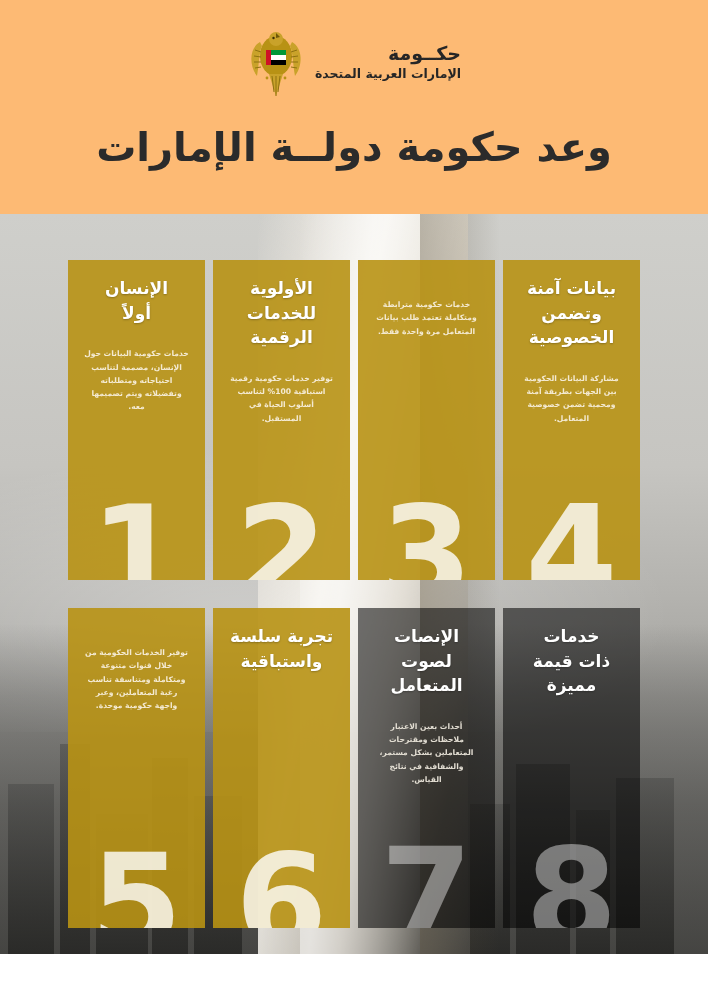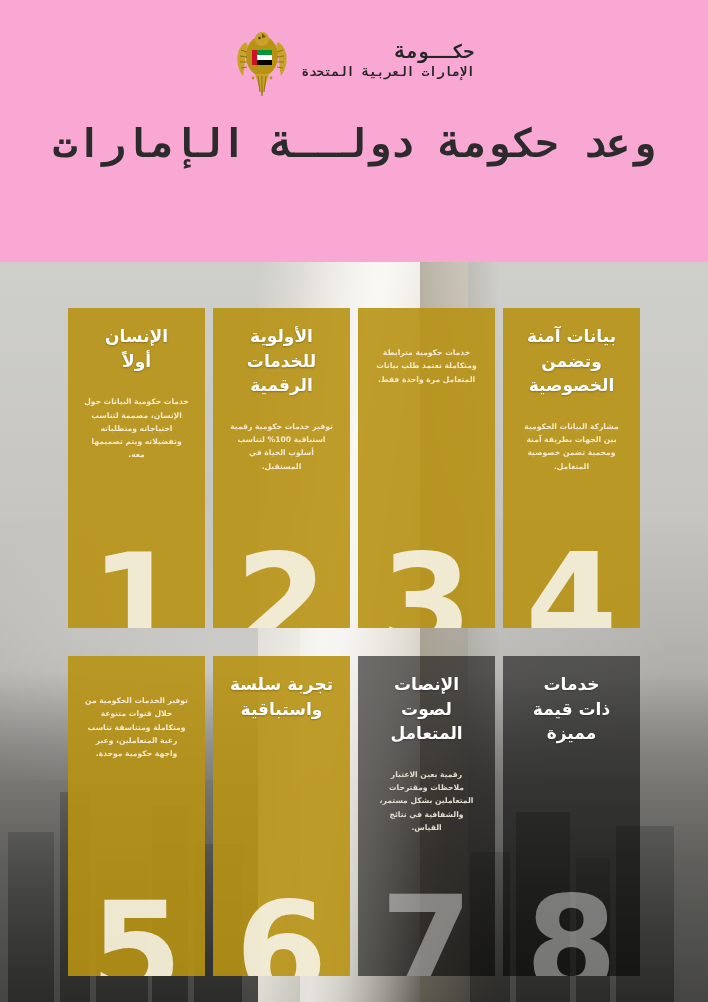--- a/index.html
+++ b/index.html
@@ -10,24 +10,23 @@
     overflow: hidden;
   }
   .page {
     position: relative;
     width: 708px; height: 1002px;
     background: #ffffff;
   }
 
   
   .header {
-    height: 262px;
-    background: #f9a8d4;
-    position: relative;
-    font-family: Liberation Mono, monospace;
+    height: 214px;
+    background: #fdba74;
+    position: relative;
   }
   .logo-row {
     display: flex;
     flex-direction: row;
     align-items: center;
     justify-content: center;
     gap: 10px;
     padding-top: 26px;
   }
   .emblem {
@@ -290,21 +289,21 @@
         <div class="panel-title">خدمات
 ذات قيمة
 مميزة</div>
         <div class="panel-num">8</div>
       </div>
 
       <div class="panel dark">
         <div class="panel-title">الإنصات
 لصوت
 المتعامل</div>
-        <div class="panel-desc">رقمية بعين الاعتبار ملاحظات ومقترحات المتعاملين بشكل مستمر، والشفافية في نتائج القياس.</div>
+        <div class="panel-desc">أحداث بعين الاعتبار ملاحظات ومقترحات المتعاملين بشكل مستمر، والشفافية في نتائج القياس.</div>
         <div class="panel-num">7</div>
       </div>
 
       <div class="panel gold">
         <div class="panel-title">تجربة سلسة
 واستباقية</div>
         <div class="panel-num">6</div>
       </div>
 
       <div class="panel gold">

